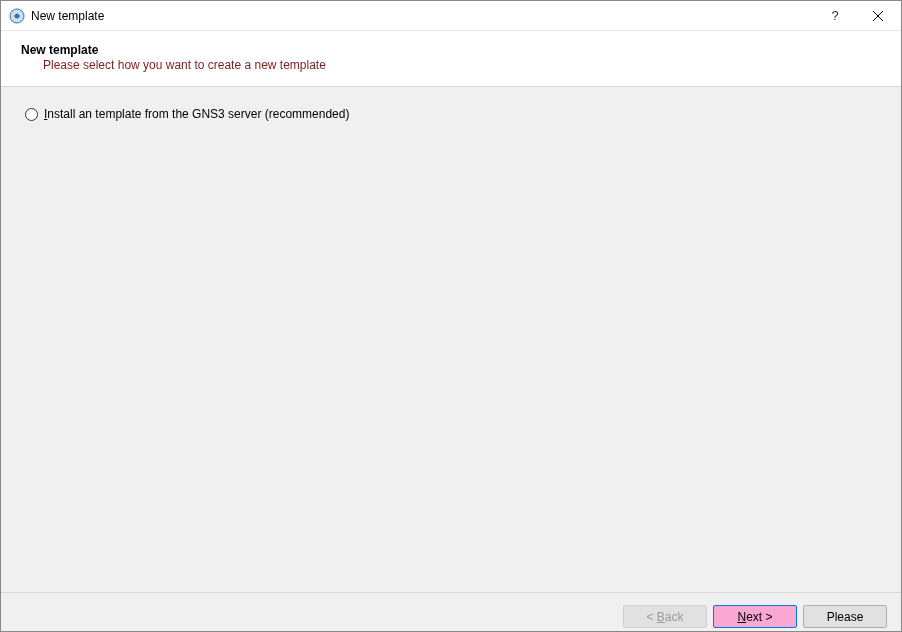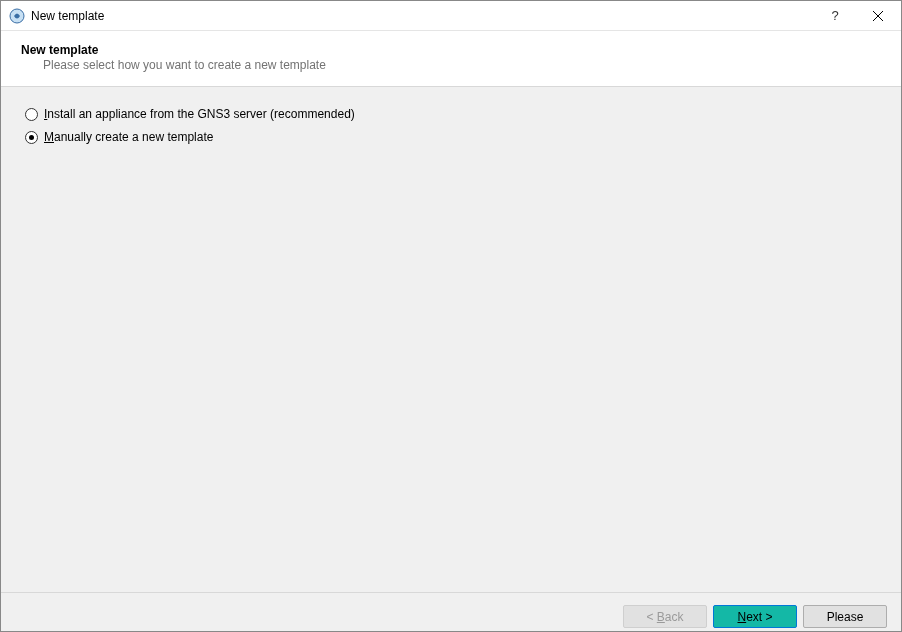--- a/index.html
+++ b/index.html
@@ -44,21 +44,21 @@
       cursor: pointer;
     }
     .titlebar-btn.help { width: 40px; font-size: 13px; }
     .titlebar-btn.close svg { width: 10px; height: 10px; }
     .header {
       padding: 12px 20px 14px 20px;
       background: #fff;
       border-bottom: 1px solid #d8d8d8;
     }
     .header-title { font-weight: bold; font-size: 12px; color: #000; }
-    .header-subtitle { font-size: 12px; color: #737373; padding-left: 22px; margin-top: 1px; }
+    .header-subtitle { font-size: 12px; color: #7f1d1d; padding-left: 22px; margin-top: 1px; }
     .content {
       background: #f0f0f0;
       height: 505px;
       padding: 20px 24px;
     }
     .radio-row {
       display: flex;
       align-items: center;
       margin-bottom: 9px;
       font-size: 12px;
@@ -100,21 +100,21 @@
       cursor: pointer;
       color: #000;
     }
     .btn:disabled {
       color: #9a9a9a;
       border-color: #cfcfcf;
       cursor: default;
     }
     .btn.primary {
       border: 1px solid #0078d7;
-      background: #14b8a6;
+      background: #f9a8d4;
     }
     .btn .ul { text-decoration: underline; }
   </style>
 </head>
 <body>
 
 <div class="titlebar">
   <span class="titlebar-icon">
     <svg viewBox="0 0 16 16" width="16" height="16">
       <circle cx="8" cy="8" r="7" fill="#c7e0f4" stroke="#3a6ea5" stroke-width="1"></circle>
@@ -135,30 +135,24 @@
 
 <div class="header">
   <div class="header-title">New template</div>
   <div class="header-subtitle">Please select how you want to create a new template</div>
 </div>
 
 <div class="content">
 
   <label class="radio-row">
     <span class="radio-outer"></span>
-    <span class="radio-label"><span class="ul">I</span><span>nstall an appliance from the GNS3 server (recommended)</span></span>
+    <span class="radio-label"><span class="ul">I</span><span>nstall an template from the GNS3 server (recommended)</span></span>
   </label>
 
 
-  <label class="radio-row">
-    <span class="radio-outer">
-        <span class="radio-inner"></span>
-      </span>
-    <span class="radio-label"><span class="ul">M</span><span>anually create a new template</span></span>
-  </label>
 
 </div>
 
 <div class="footer">
   <button class="btn" disabled=""><span>&lt; </span><span class="ul">B</span><span>ack</span></button>
   <button class="btn primary"><span class="ul">N</span><span>ext &gt;</span></button>
   <button class="btn">Please</button>
 </div>
 
 </body></html>

